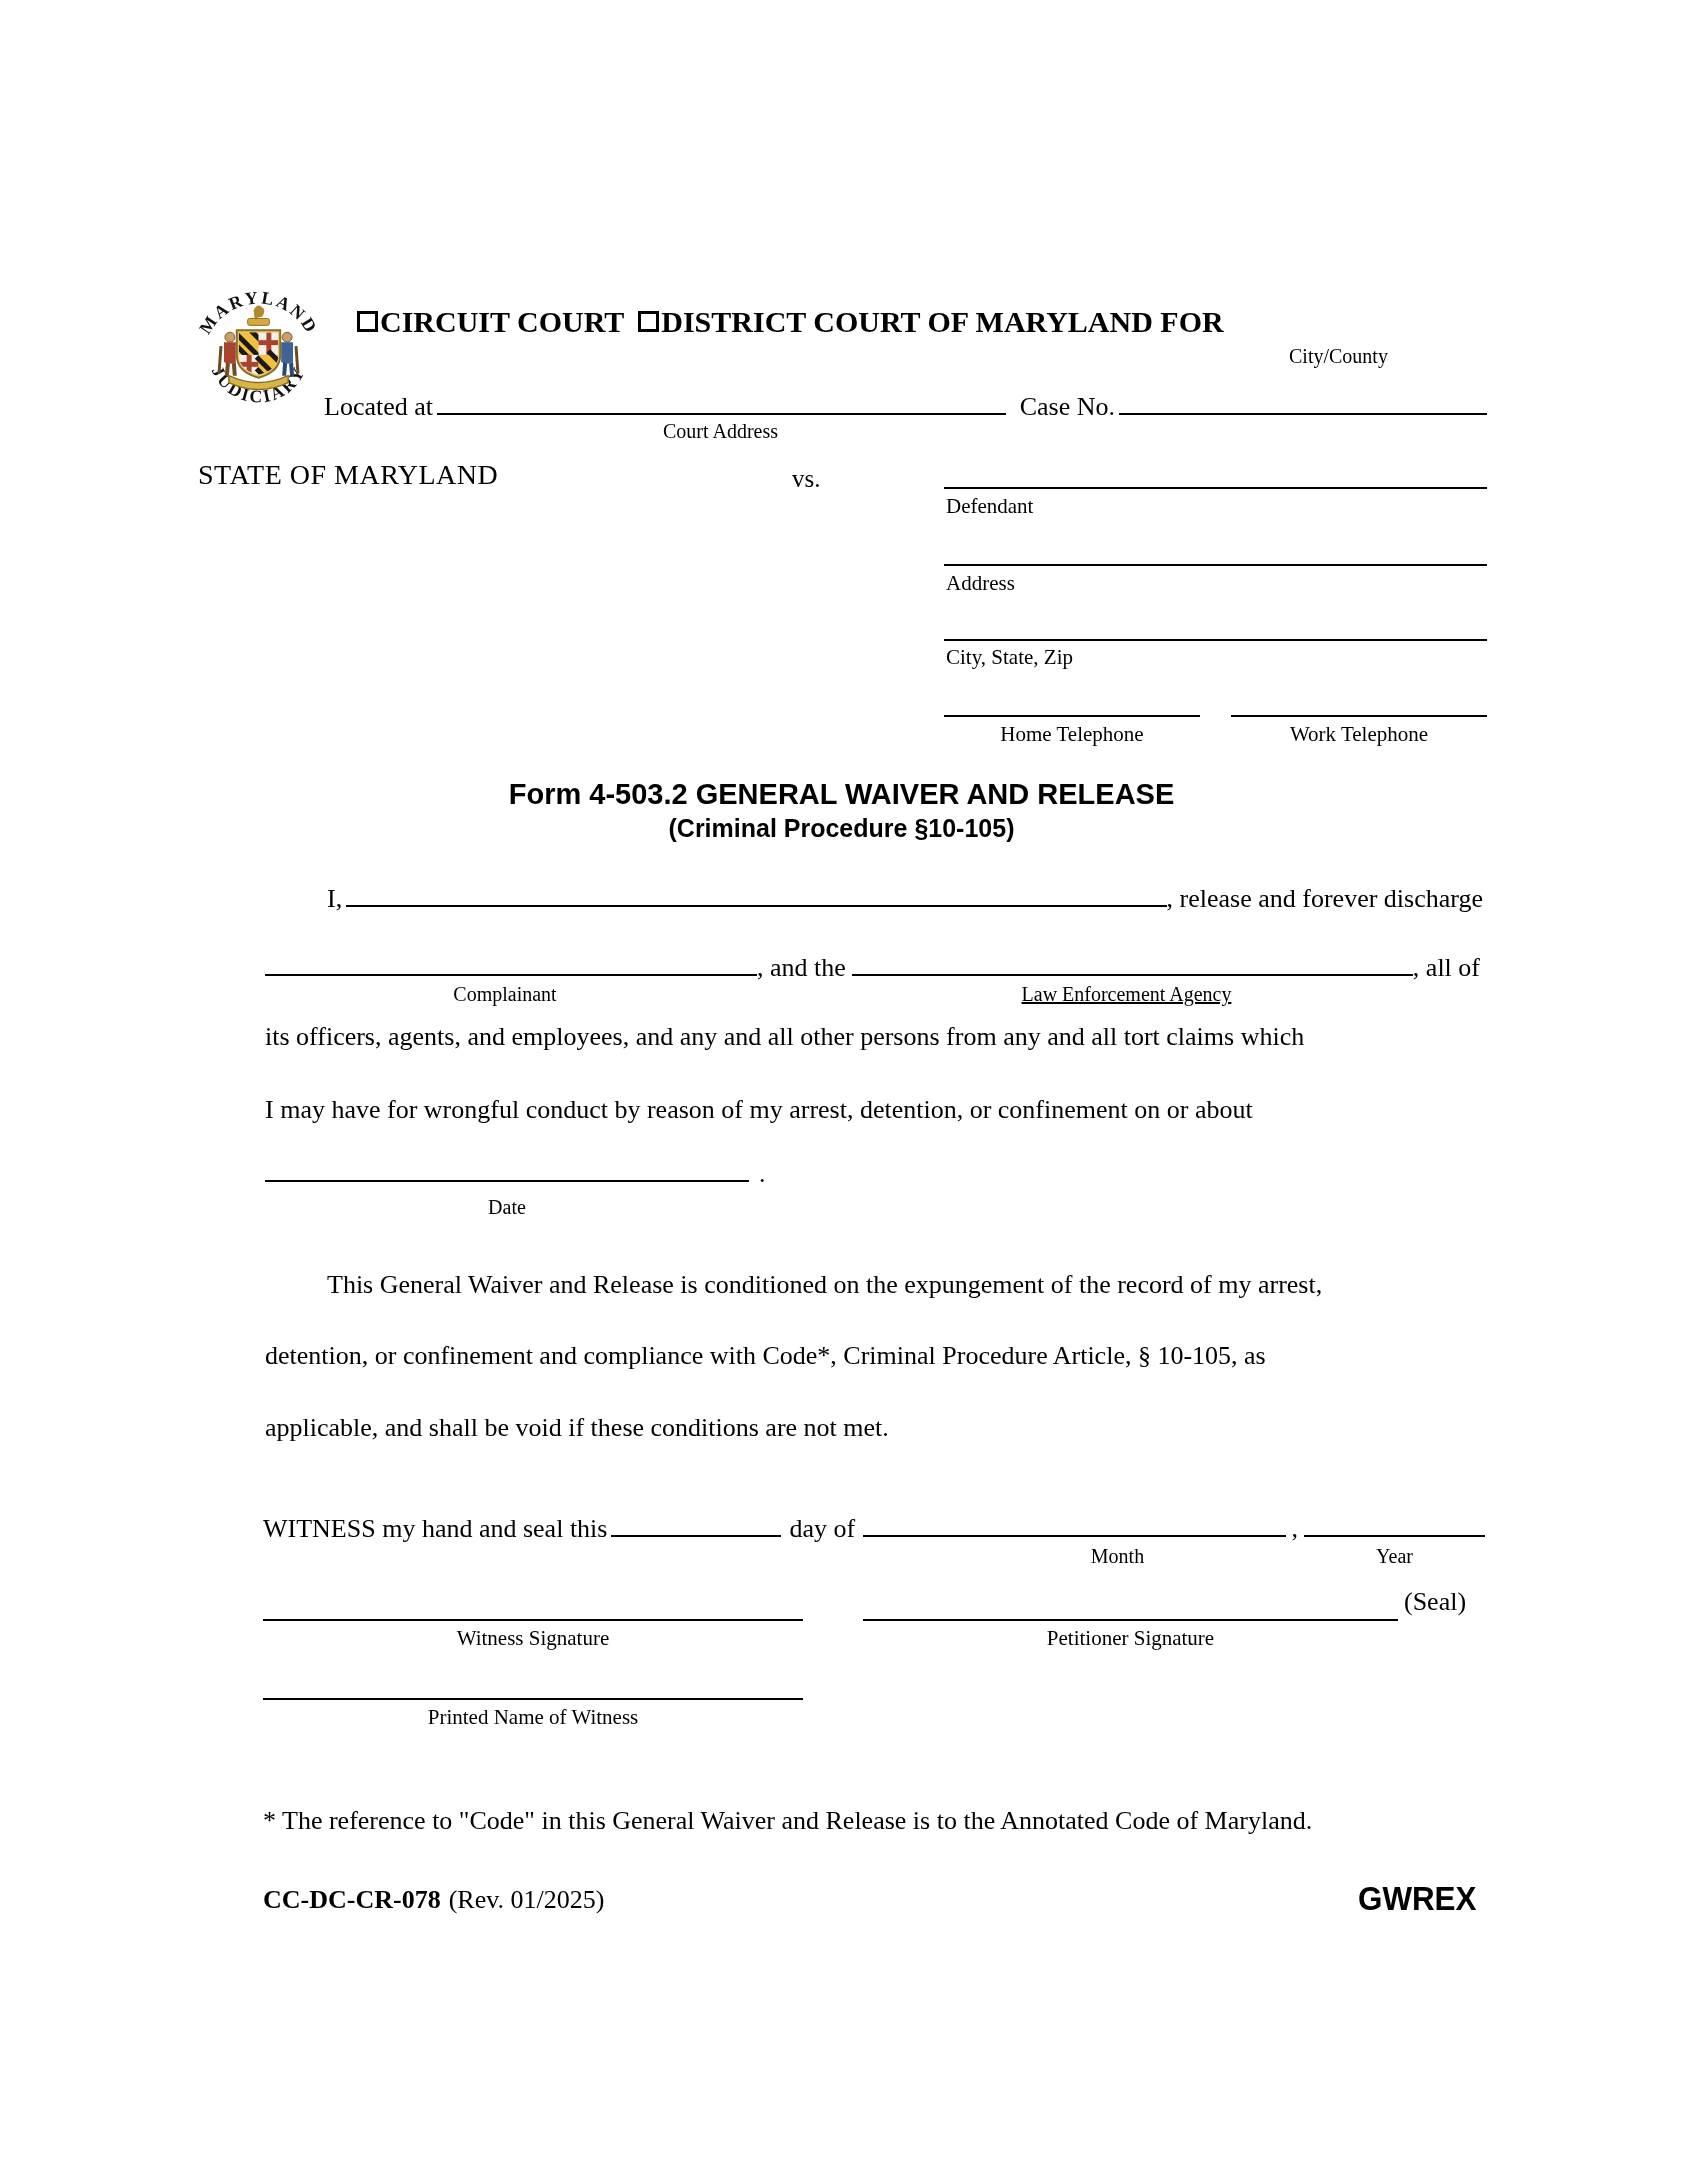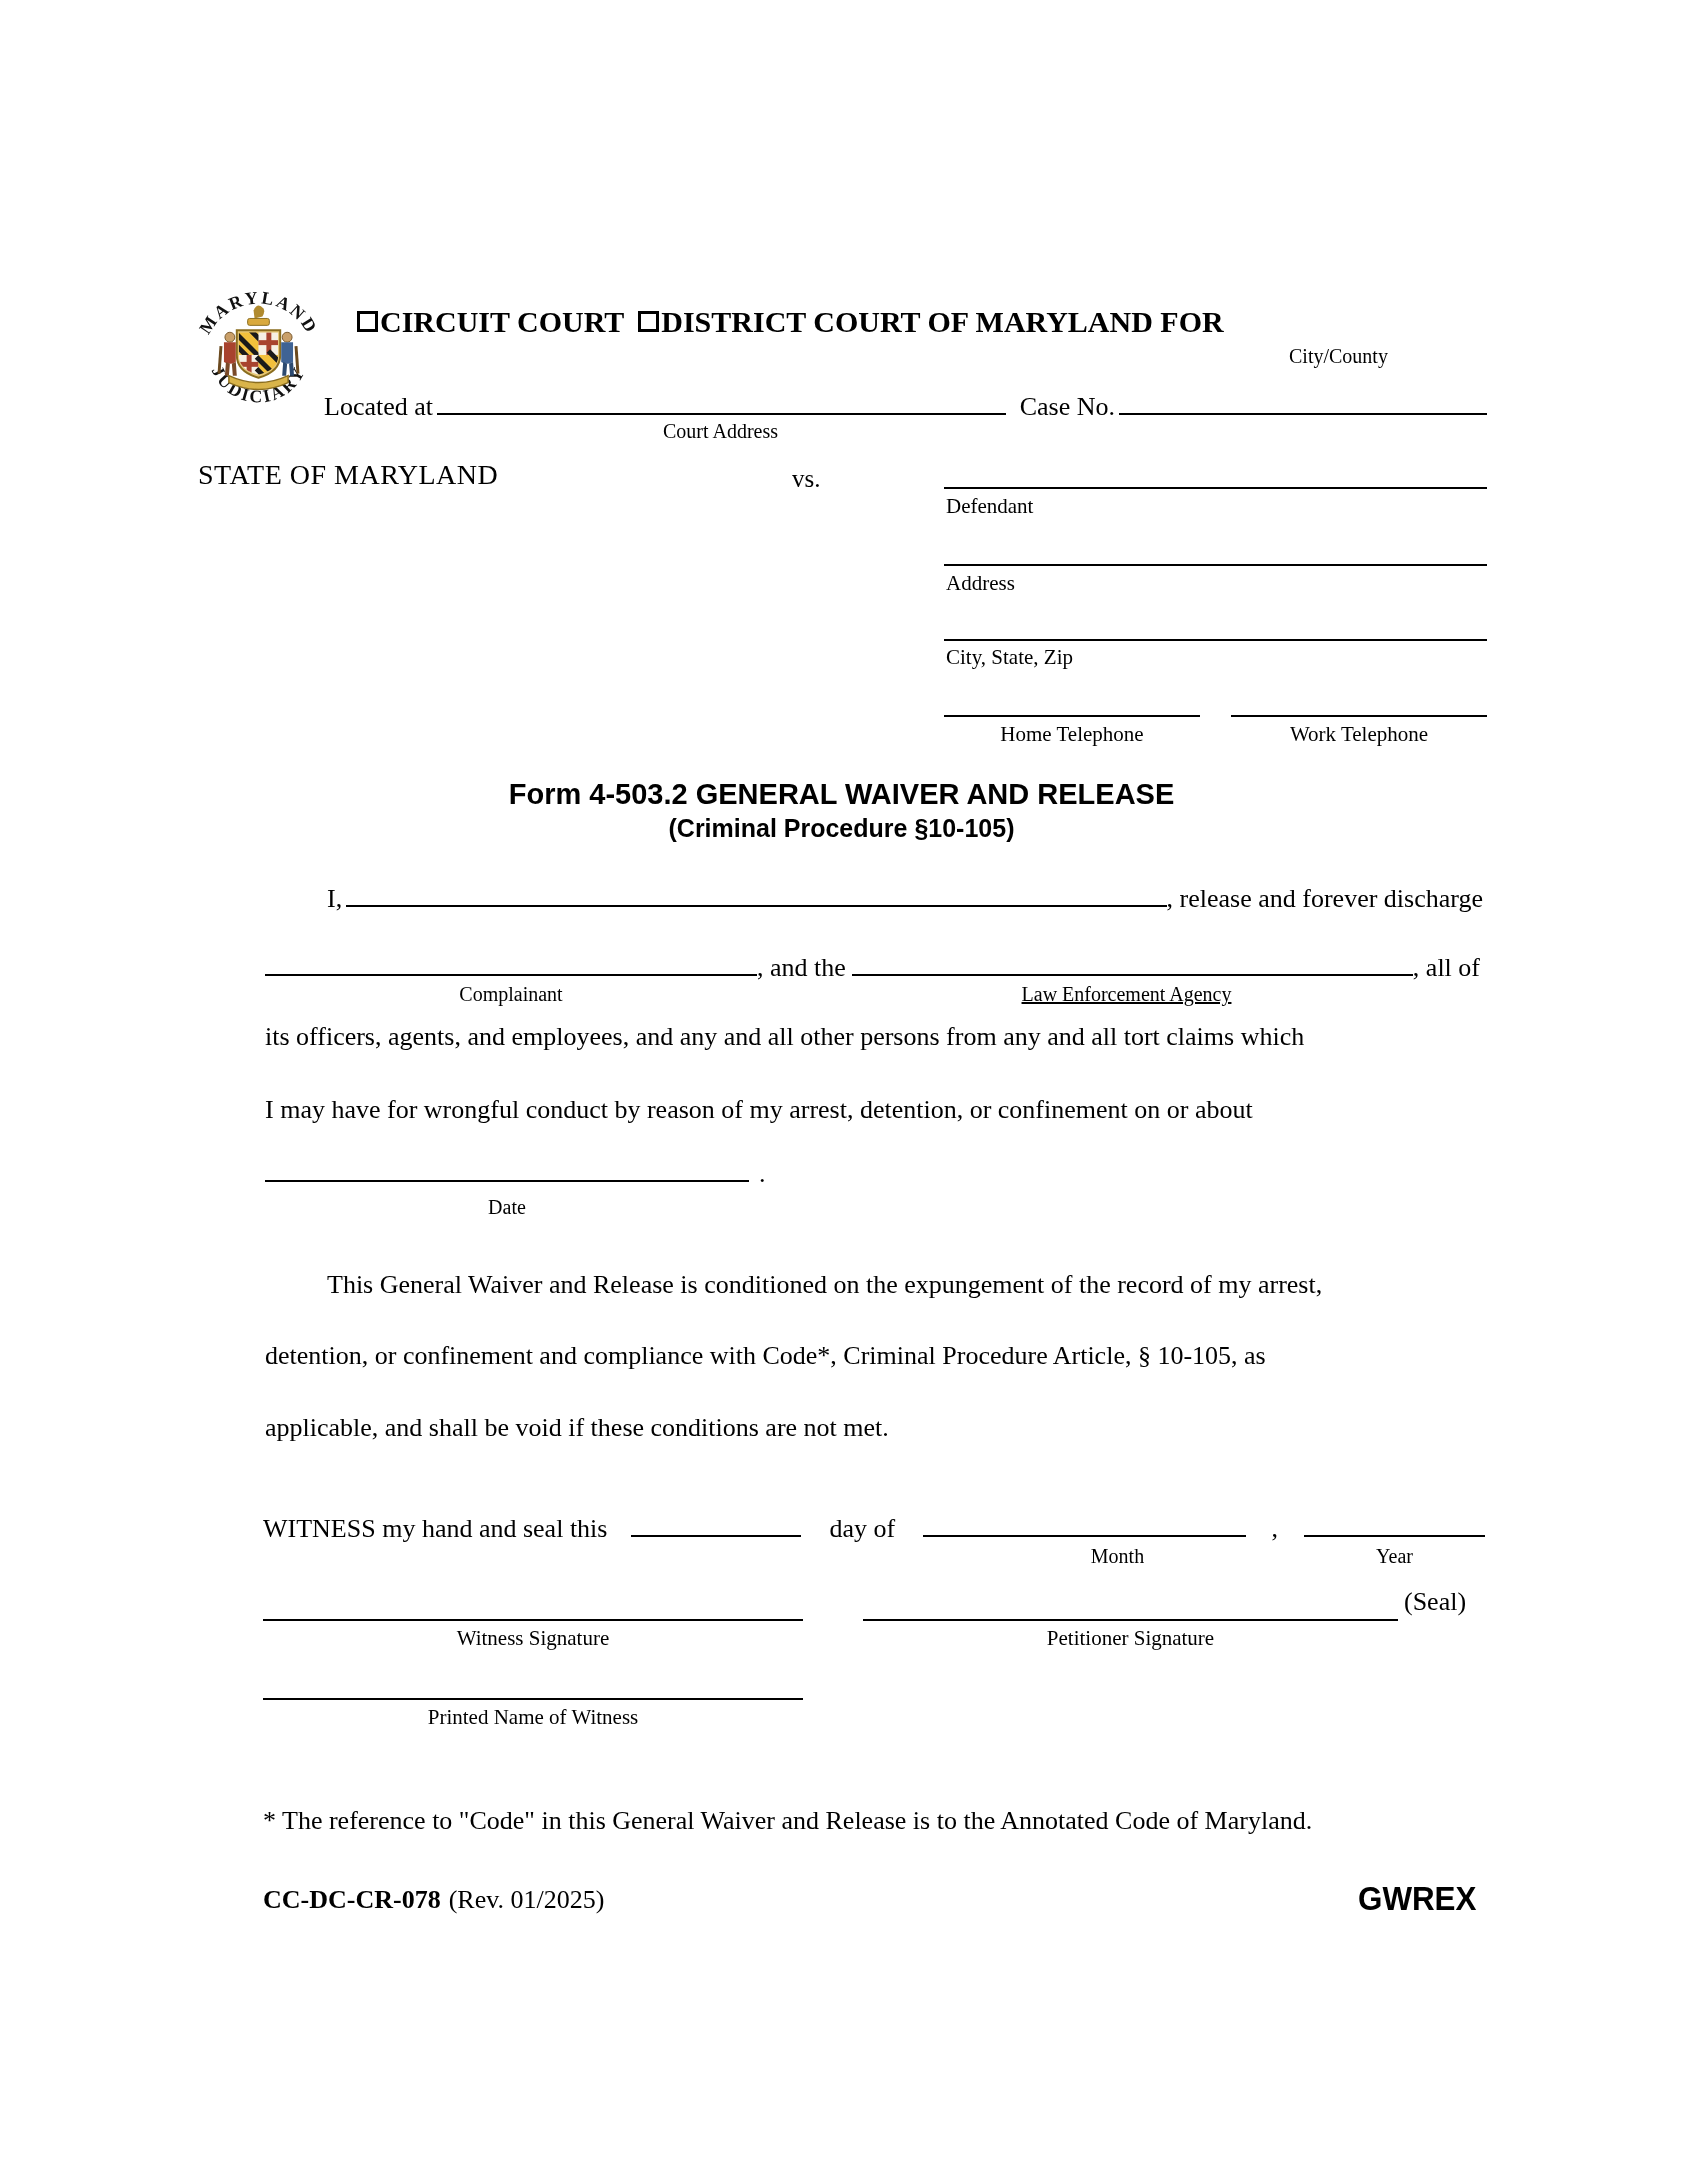--- a/index.html
+++ b/index.html
@@ -124,37 +124,37 @@
     <span class="blank flex1 ml4"></span>
     <span>, release and forever discharge</span>
   </div>
 
   <div class="row" style="left:265px; right:203px; top:953px; font-size:26px;">
     <span class="blank" style="width:492px;"></span>
     <span>, and the</span>
     <span class="blank flex1 ml6"></span>
     <span>, all of</span>
   </div>
-  <div class="lbl" style="left:265px; width:492px; top:983px;">Complainant</div>
+  <div class="lbl" style="left:259px; width:492px; top:983px;">Complainant</div>
   <div class="lbl" style="left:879px; width:495px; top:983px;text-decoration:underline;">Law Enforcement Agency</div>
 
   <div class="txt" style="left:265px; top:1022px;">its officers, agents, and employees, and any and all other persons from any and all tort claims which</div>
   <div class="txt" style="left:265px; top:1095px;">I may have for wrongful conduct by reason of my arrest, detention, or confinement on or about</div>
 
   <div class="row" style="left:265px; top:1159px; font-size:26px;">
     <span class="blank" style="width:484px;"></span>
     <span class="ml10">.</span>
   </div>
   <div class="lbl" style="left:265px; width:484px; top:1196px;">Date</div>
 
   <div class="txt" style="left:327px; top:1270px;">This General Waiver and Release is conditioned on the expungement of the record of my arrest,</div>
   <div class="txt" style="left:265px; top:1341px;">detention, or confinement and compliance with Code*, Criminal Procedure Article, § 10-105, as</div>
   <div class="txt" style="left:265px; top:1413px;">applicable, and shall be void if these conditions are not met.</div>
 
-  <div class="row" style="left:263px; right:198px; top:1514px; font-size:26px;gap:20px;">
+  <div class="row" style="left:263px; right:198px; top:1514px; font-size:26px;">
     <span>WITNESS my hand and seal this</span>
     <span class="blank ml4" style="width:170px;"></span>
     <span class="ml8">day of</span>
     <span class="blank flex1 ml8"></span>
     <span class="ml6">,</span>
     <span class="blank ml6" style="width:181px;"></span>
   </div>
   <div class="lbl" style="left:958px; width:319px; top:1545px;">Month</div>
   <div class="lbl" style="left:1304px; width:181px; top:1545px;">Year</div>
 

